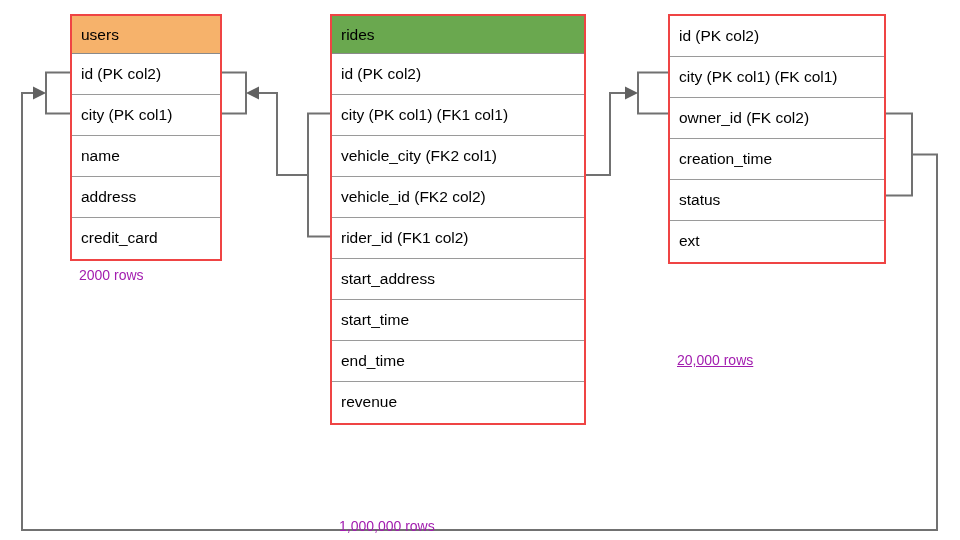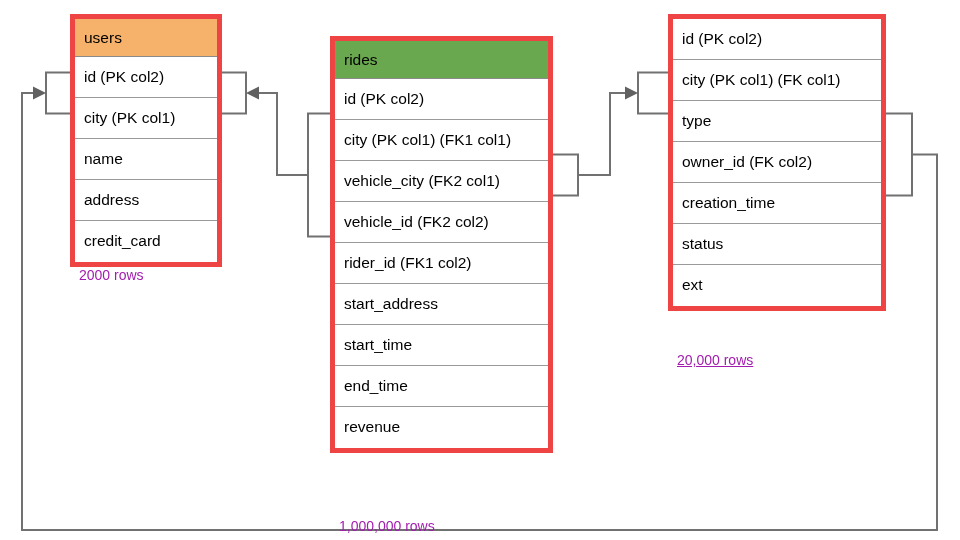--- a/index.html
+++ b/index.html
@@ -2,39 +2,39 @@
 <html><head>
 <meta charset="utf-8">
 <style>
   html,body{margin:0;padding:0;}
   body{
     width:960px;height:540px;position:relative;background:#ffffff;
     font-family:"Liberation Sans", sans-serif;color:#000;overflow:hidden;
   }
   #connector-layer{position:absolute;left:0;top:0;width:960px;height:540px;}
   .db-table{
-    position:absolute;background:#1d4ed8;border:5px solid #ef4444;
+    position:absolute;background:#1d4ed8;border:2px solid #ef4444;
     box-sizing:border-box;
   }
   .db-table .hdr{
     height:38px;line-height:38px;padding-left:9px;font-size:15.5px;
     border-bottom:1px solid #8a8a8a;box-sizing:border-box;
     white-space:nowrap;overflow:hidden;
   }
   .hdr-users{background:#F6B26B;}
   .hdr-rides{background:#6AA84F;}
   .hdr-vehicles{background:#C27BA0;}
   .field{
     height:41px;line-height:40px;padding-left:9px;font-size:15.5px;
     border-bottom:1px solid #9a9a9a;box-sizing:border-box;
     white-space:nowrap;overflow:hidden;background:#fff;
   }
   .field:last-child{border-bottom:none;}
   #table-users{left:70px;top:14px;width:152px;}
-  #table-rides{left:330px;top:14px;width:223px;margin-top:22px;}
+  #table-rides{left:330px;top:14px;width:256px;}
   #table-vehicles{left:668px;top:14px;width:218px;}
   .rowcount{position:absolute;font-size:14px;color:#a21caf;}
   #rowcount-users{left:79px;top:267px;}
   #rowcount-rides{left:339px;top:476px;margin-top:42px;}
   #rowcount-vehicles{left:677px;top:352px;text-decoration:underline;}
   .conn{stroke:#717171;stroke-width:2;fill:none;}
   .arrow{fill:#616161;stroke:none;}
 </style>
 </head>
 <body>
@@ -77,19 +77,18 @@
   <div class="field">start_address</div>
   <div class="field">start_time</div>
   <div class="field">end_time</div>
   <div class="field">revenue</div>
 </div>
 <div class="rowcount" id="rowcount-rides">1,000,000 rows</div>
 
 <div class="db-table" id="table-vehicles">
   <div class="field">id (PK col2)</div>
   <div class="field">city (PK col1) (FK col1)</div>
-  <div class="field">type</div>
   <div class="field">owner_id (FK col2)</div>
   <div class="field">creation_time</div>
   <div class="field">status</div>
   <div class="field">ext</div>
 </div>
 <div class="rowcount" id="rowcount-vehicles">20,000 rows</div>
 
 </body></html>

